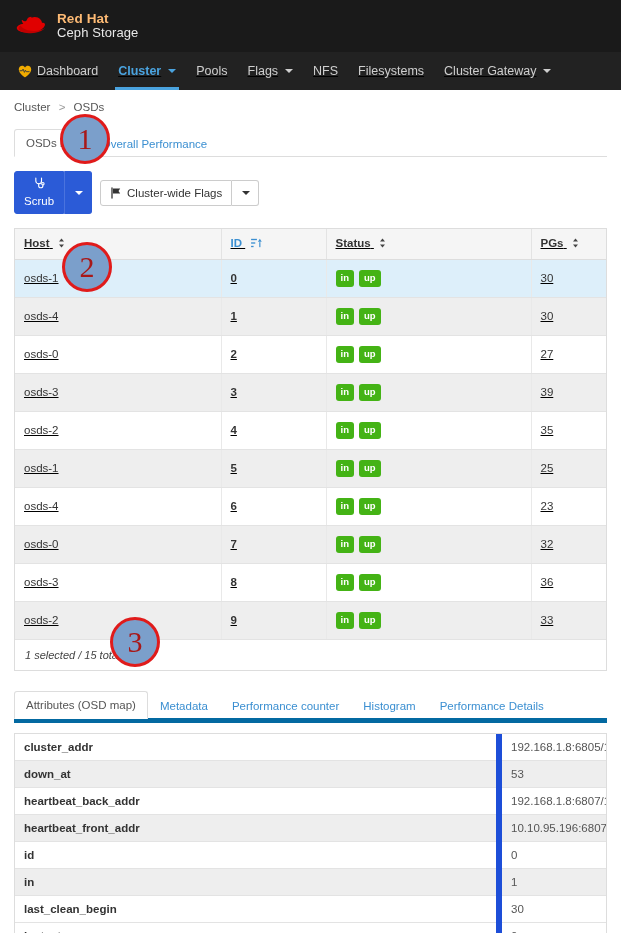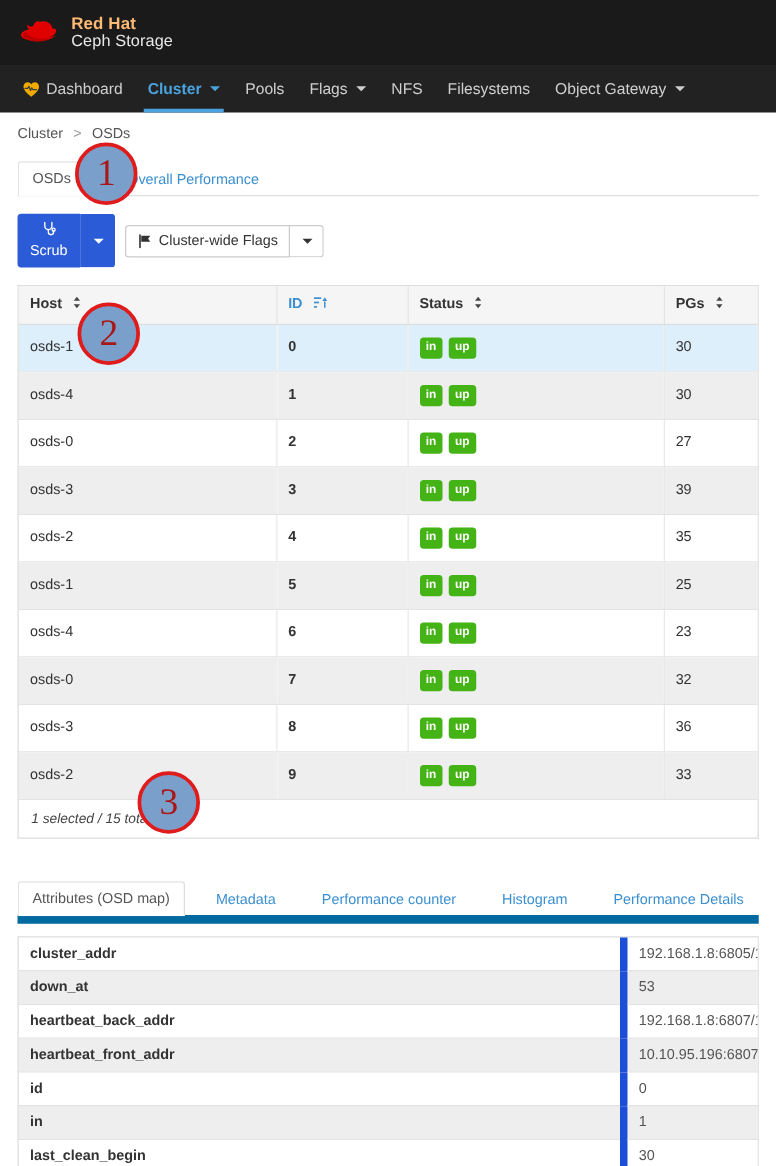--- a/index.html
+++ b/index.html
@@ -21,20 +21,21 @@
   .rh-hat { width: 34px; height: 22px; position: relative; flex: 0 0 auto; }
   .brand-text { line-height: 1.06; }
   .brand-line1 { color: #fdba74; font-size: 13.5px; font-weight: bold; letter-spacing: .1px; }
   .brand-line2 { color: #e8e8e8; font-size: 13px; font-weight: normal; letter-spacing: .1px; }
 
   
   .navbar {
     height: 38px; background: #222222;
     display: flex; align-items: stretch; padding-left: 8px;
     position: relative;
+    text-decoration: underline;
   }
   .nav-item {
     display: flex; align-items: center; gap: 5px;
     padding: 0 10px; color: #cfcfcf; font-size: 12.5px;
     position: relative; cursor: pointer; white-space: nowrap;
   }
   .nav-item.active { color: #4aa3df; font-weight: bold; }
   .nav-item.active::after {
     content: ""; position: absolute; left: 7px; right: 7px; bottom: 0;
     height: 3px; background: #4aa3df;
@@ -78,21 +79,21 @@
   }
   .btn-primary { background: #2b5bd7; color: #ffffff; border-color: #2b5bd7; border-radius: 3px 0 0 3px; flex-direction: column; }
   .btn-primary-split { background: #2b5bd7; color:#fff; border-color:#2b5bd7; border-left: 1px solid #4a73de; border-radius: 0 3px 3px 0; padding: 5px 8px; }
   .btn-default { background: #ffffff; color: #333333; border-color: #cccccc; border-radius: 3px 0 0 3px; }
   .btn-default-split { background: #ffffff; color:#333; border-color: #cccccc; border-left: none; border-radius: 0 3px 3px 0; padding: 5px 8px; }
   .flag-icon { display:block; width: 12px; height: 12px; }
   .scrub-icon { display:block; width: 11px; height: 12px; }
 
   
   .table-wrap { margin: 14px 14px 0 14px; border: 1px solid #dddddd; border-bottom: none; }
-  table.osd { width: 100%; border-collapse: collapse; table-layout: fixed; }
+  table.osd { width: 100%; border-collapse: collapse; table-layout: fixed; text-decoration: underline; }
   table.osd th {
     background: #f5f5f5; text-align: left; font-size: 11.5px; font-weight: bold;
     color: #333333; padding: 8px 9px; border-bottom: 1px solid #dddddd;
     border-right: 1px solid #e3e3e3; height: 30px; vertical-align: middle;
   }
   table.osd th:last-child { border-right: none; }
   table.osd th.sorted { color: #3b8fd1; }
   table.osd td {
     font-size: 11.5px; color: #333333; padding: 10px 9px;
     border-bottom: 1px solid #e3e3e3; border-right: 1px solid #e9e9e9;
@@ -111,22 +112,22 @@
     padding: 3px 5px 4px 5px; border-radius: 3px; margin-right: 5px;
   }
   .table-footer {
     border: 1px solid #dddddd; border-top: none; margin: 0 14px 0 14px;
     background: #ffffff; padding: 9px 10px; font-size: 11px;
     font-style: italic; color: #444444;
   }
 
   
   .tabrow2 {
-    display: flex; align-items: flex-end; margin: 40px 14px 0 14px;
-    border-bottom: 7px solid #0369a1; height: 28px; justify-content: space-between;
+    display: flex; align-items: flex-end; margin: 24px 14px 0 14px;
+    border-bottom: 5px solid #0369a1; height: 28px;
   }
 
   
   .attr-wrap { margin: 10px 14px 0 14px; border: 1px solid #dddddd; }
   table.attr { width: 100%; border-collapse: collapse; table-layout: fixed; }
   table.attr td {
     font-size: 11.5px; padding: 7px 9px; height: 26px;
     border-bottom: 1px solid #e3e3e3; vertical-align: middle;
     overflow: hidden; white-space: nowrap;
   }
@@ -185,21 +186,21 @@
       <span>Flags</span>
       <i class="caret-down"></i>
     </div>
     <div class="nav-item">
       <span>NFS</span>
     </div>
     <div class="nav-item">
       <span>Filesystems</span>
     </div>
     <div class="nav-item">
-      <span>Object Gateway</span>
+      <span>Cluster Gateway</span>
       <i class="caret-down"></i>
     </div>
   </div>
 
   <div class="breadcrumb">
     <span>Cluster</span>
     <span class="sep">&gt;</span>
     <span>OSDs</span>
   </div>
 

